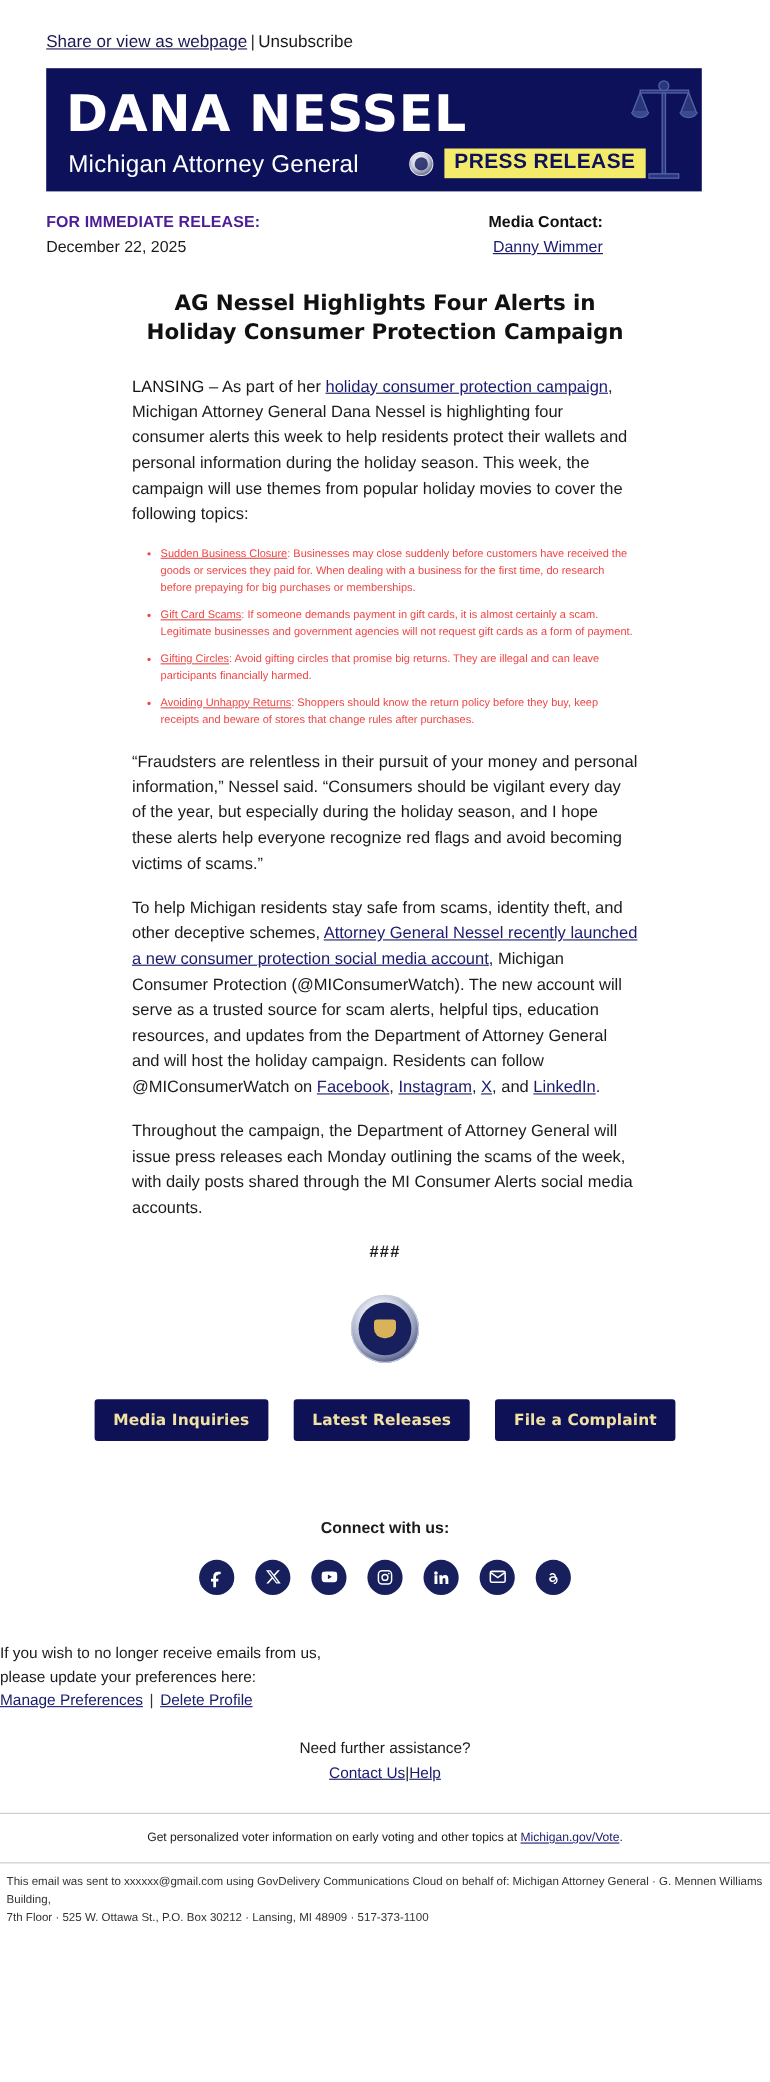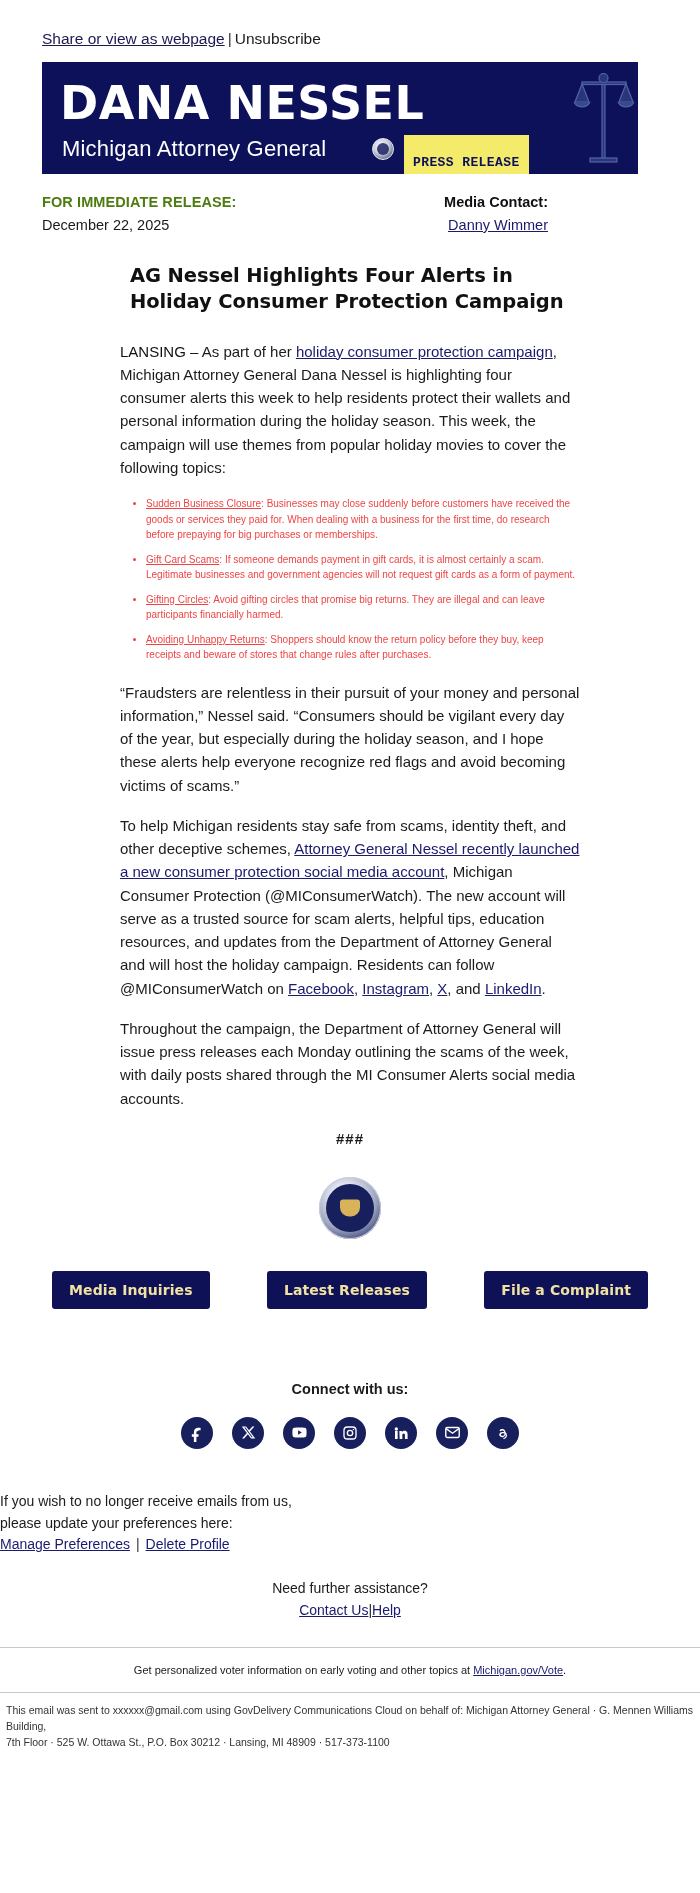--- a/index.html
+++ b/index.html
@@ -84,25 +84,25 @@
     border-radius: 50%;
     background: #1b2060;
     opacity: .85;
   }
   .press-badge {
     position: absolute;
     left: 362px;
     top: 73px;
     background: #f5eb6b;
     color: #0d1159;
-    font-size: 13px;
+    font-size: 19px;
     font-weight: bold;
     letter-spacing: 0.4px;
-    padding: 21px 9px 4px 9px;
-    font-family: Liberation Mono, monospace;
+    padding: 3px 9px 4px 9px;
+    font-family: Liberation Sans, sans-serif;
     line-height: 1.05;
   }
   .scales {
     position: absolute;
     right: 2px;
     top: 4px;
     width: 64px;
     height: 108px;
     opacity: .95;
   }
@@ -111,21 +111,21 @@
   .meta {
     margin: 20px 42px 0 42px;
     width: 506px;
     display: flex;
     justify-content: space-between;
     align-items: flex-start;
     font-size: 14.5px;
   }
   .meta-left .line1 {
     font-weight: bold;
-    color: #4d7c0f;
+    color: #4c1d95;
     letter-spacing: .1px;
   }
   .meta-left .line2 {
     margin-top: 7px;
     color: #1a1a1a;
   }
   .meta-right {
     text-align: right;
   }
   .meta-right .line1 {
@@ -145,21 +145,21 @@
   .article {
     margin: 0 auto;
     width: 460px;
     padding-top: 30px;
     font-family: "Liberation Sans", sans-serif;
   }
   h1.headline {
     font-size: 19.5px;
     line-height: 1.35;
     font-weight: bold;
-    text-align: left;
+    text-align: center;
     color: #111111;
     margin: 0 10px 24px 10px;
     font-family: "DejaVu Sans", sans-serif;
     letter-spacing: -0.1px;
   }
   .article p {
     font-size: 15px;
     line-height: 1.55;
     color: #1b1b1b;
     margin: 0 0 17px 0;
@@ -217,21 +217,21 @@
     transform: translate(-50%,-50%);
     width: 20px; height: 17px;
     background: #d8b35a;
     border-radius: 3px 3px 9px 9px;
   }
 
   
   .btn-row {
     display: flex;
     justify-content: space-between;
-    width: 596px;
+    width: 528px;
     margin: 22px auto 0 auto;
   }
   .btn {
     background: #0f1157;
     color: #f0e2a2;
     font-size: 14px;
     font-weight: bold;
     padding: 11px 17px;
     border-radius: 3px;
     text-align: center;

